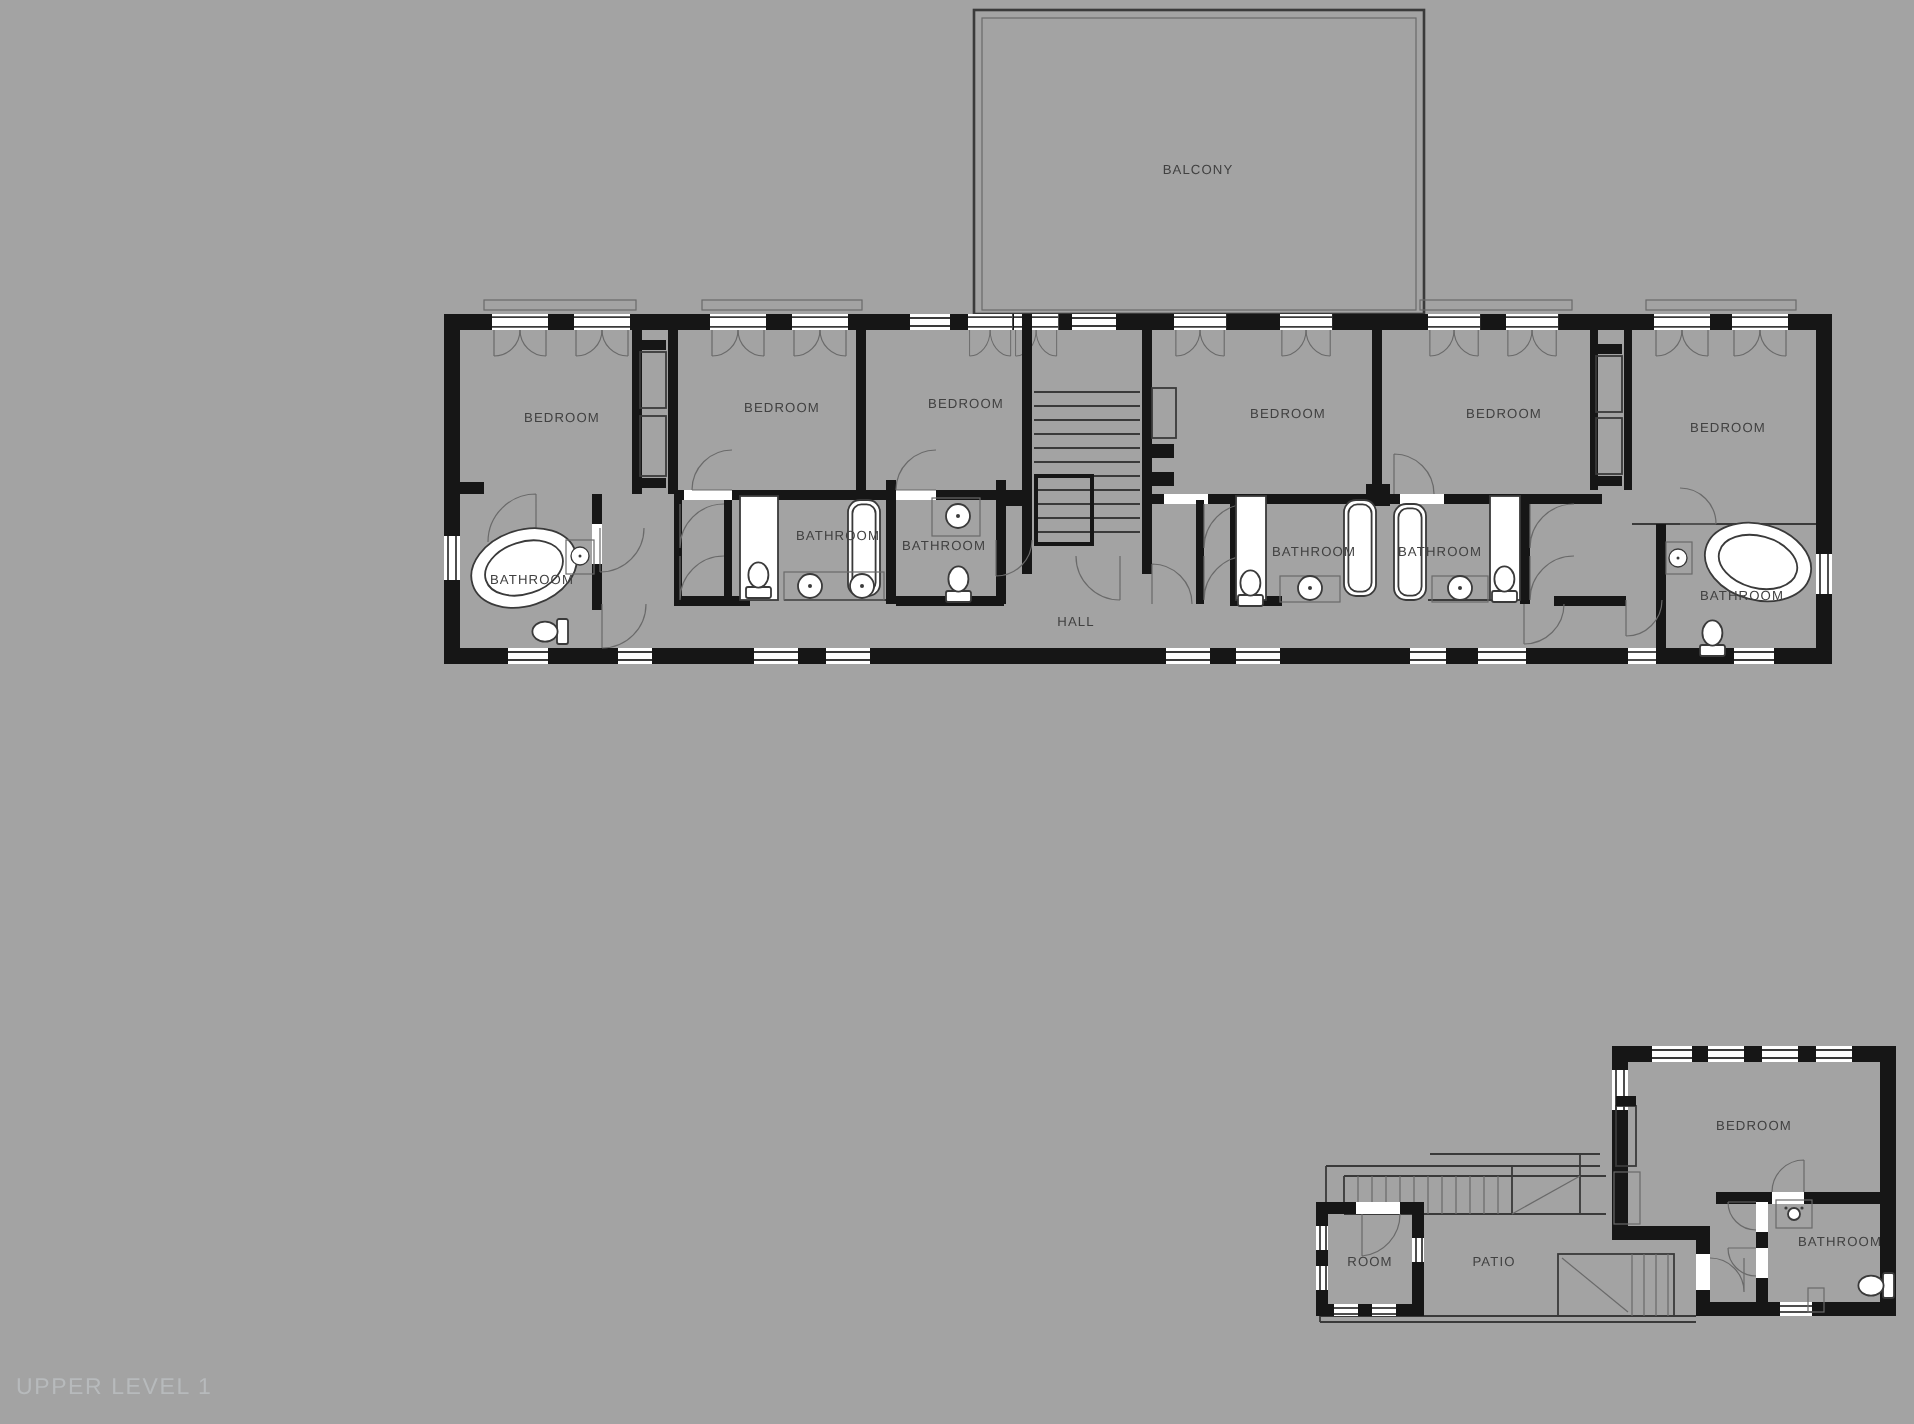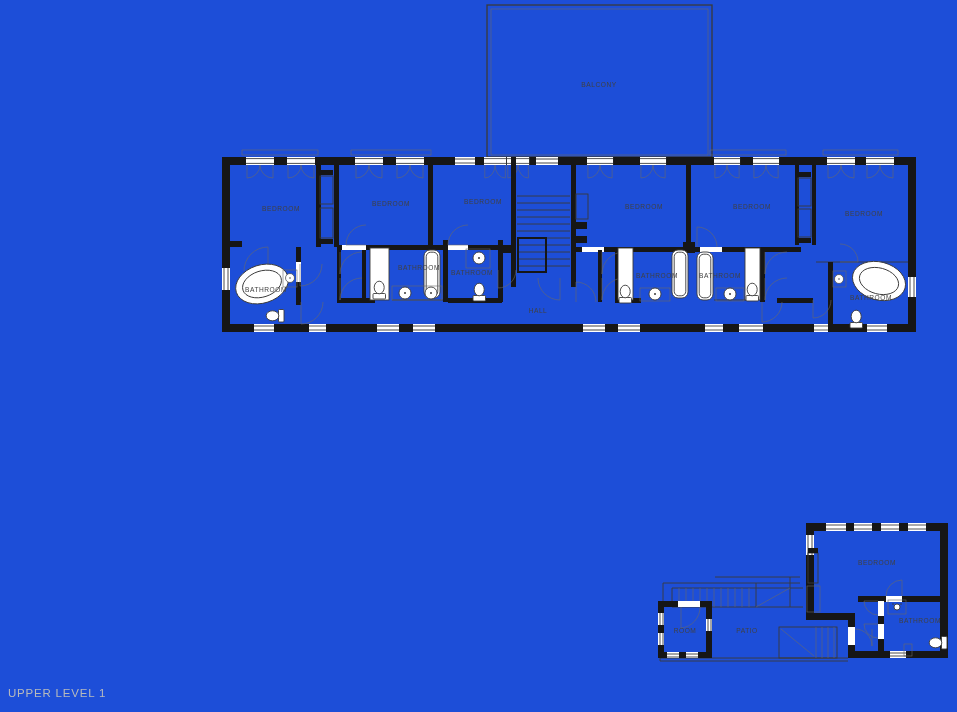--- a/index.html
+++ b/index.html
@@ -1,16 +1,16 @@
 <!DOCTYPE html>
 <html><head>
 <meta charset="utf-8">
 <style>
   html,body{margin:0;padding:0;background:#ffffff;}
-  .page{position:relative;width:957px;height:712px;background:#1d4ed8;overflow:hidden;
+  .page{position:relative;width:957px;height:712px;background:#a3a3a3;overflow:hidden;
         font-family:"Liberation Sans","DejaVu Sans",sans-serif;}
   svg{display:block;}
   .wall{fill:#161616;stroke:none;}
   .t   {stroke:#3a3a3a;stroke-width:0.9;fill:none;}
   .t2  {stroke:#6a6a6a;stroke-width:0.6;fill:none;}
   .fx  {stroke:#3a3a3a;stroke-width:0.9;fill:#ffffff;}
   .wht {fill:#ffffff;stroke:none;}
   .lbl {font-family:"Liberation Sans","DejaVu Sans",sans-serif;font-size:6.6px;
         letter-spacing:0.55px;fill:#414141;text-anchor:middle;}
   .ttl {font-family:"Liberation Sans","DejaVu Sans",sans-serif;font-size:11.5px;

